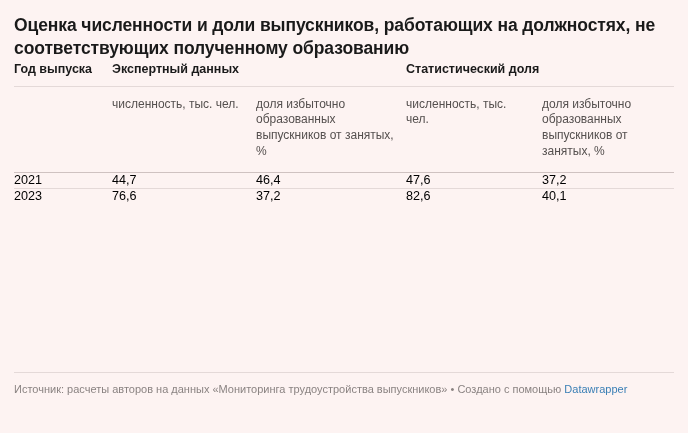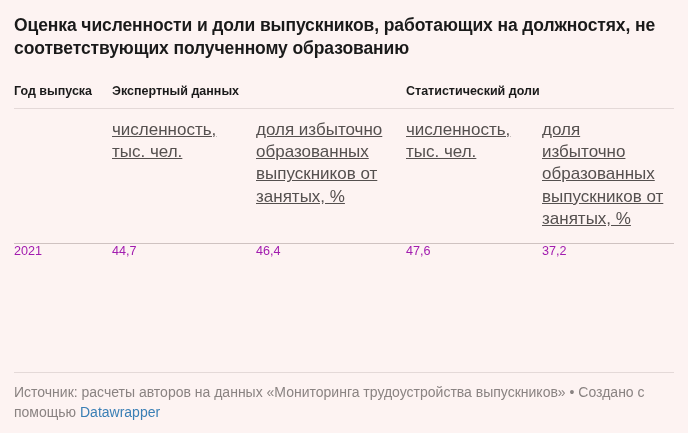--- a/index.html
+++ b/index.html
@@ -25,21 +25,20 @@
     font-size: 17.5px;
     font-weight: bold;
     line-height: 1.33;
     color: #1a1a1a;
     margin: 0 0 0 0;
     letter-spacing: -0.1px;
   }
   table.data {
     width: 660px;
     border-collapse: collapse;
-    margin-top: 22px;
     table-layout: fixed;
   }
   table.data th, table.data td {
     text-align: left;
     vertical-align: top;
     padding: 0;
   }
   .col-year   { width: 98px; }
   .col-a1     { width: 144px; }
   .col-a2     { width: 150px; }
@@ -50,47 +49,46 @@
     font-size: 12.5px;
     font-weight: bold;
     color: #1a1a1a;
     padding: 0 0 9px 0;
     line-height: 1.28;
   }
   tr.group-row th.year-head {
     line-height: 1.28;
   }
   tr.sub-row th {
-    font-size: 17px;
+    font-size: 12px;
     font-weight: normal;
     color: #55504f;
     line-height: 1.32;
     padding: 10px 10px 12px 0;
     border-top: 1px solid #e4d9d8;
-    text-decoration: underline;
   }
   tr.sub-row th.year-sub {
     border-top: 1px solid #e4d9d8;
   }
   tbody tr td {
     font-size: 12.6px;
-    color: #a21caf;
+    color: #000000;
     padding: 9px 10px 10px 0;
     border-top: 1px solid #e4d9d8;
     line-height: 1.2;
   }
   tbody tr:first-child td {
     border-top: 1px solid #cfc2c1;
   }
   .footer {
     position: absolute;
     left: 14px;
     top: 372px;
     width: 660px;
-    font-size: 14px;
+    font-size: 11px;
     color: #8a8382;
     line-height: 1.45;
     border-top: 1px solid #e4d9d8;
     padding-top: 9px;
   }
   .footer a {
     color: #3a7fb5;
     text-decoration: none;
   }
 </style>
@@ -106,38 +104,45 @@
       <col class="col-year">
       <col class="col-a1">
       <col class="col-a2">
       <col class="col-b1">
       <col class="col-b2">
     </colgroup>
     <thead>
       <tr class="group-row">
         <th class="year-head">Год выпуска</th>
         <th colspan="2">Экспертный данных</th>
-        <th colspan="2">Статистический доли</th>
+        <th colspan="2">Статистический доля</th>
       </tr>
       <tr class="sub-row">
         <th class="year-sub"></th>
         <th>численность, тыс. чел.</th>
         <th>доля избыточно образованных выпускников от занятых, %</th>
         <th>численность, тыс. чел.</th>
         <th>доля избыточно образованных выпускников от занятых, %</th>
       </tr>
     </thead>
     <tbody>
       <tr>
         <td>2021</td>
         <td>44,7</td>
         <td>46,4</td>
         <td>47,6</td>
         <td>37,2</td>
       </tr>
+      <tr>
+        <td>2023</td>
+        <td>76,6</td>
+        <td>37,2</td>
+        <td>82,6</td>
+        <td>40,1</td>
+      </tr>
     </tbody>
   </table>
 
   <div class="footer">
     <span>Источник: расчеты авторов на данных «Мониторинга трудоустройства выпускников» • Создано с помощью </span><a href="#">Datawrapper</a>
   </div>
 
 </div>
 
 </body></html>

